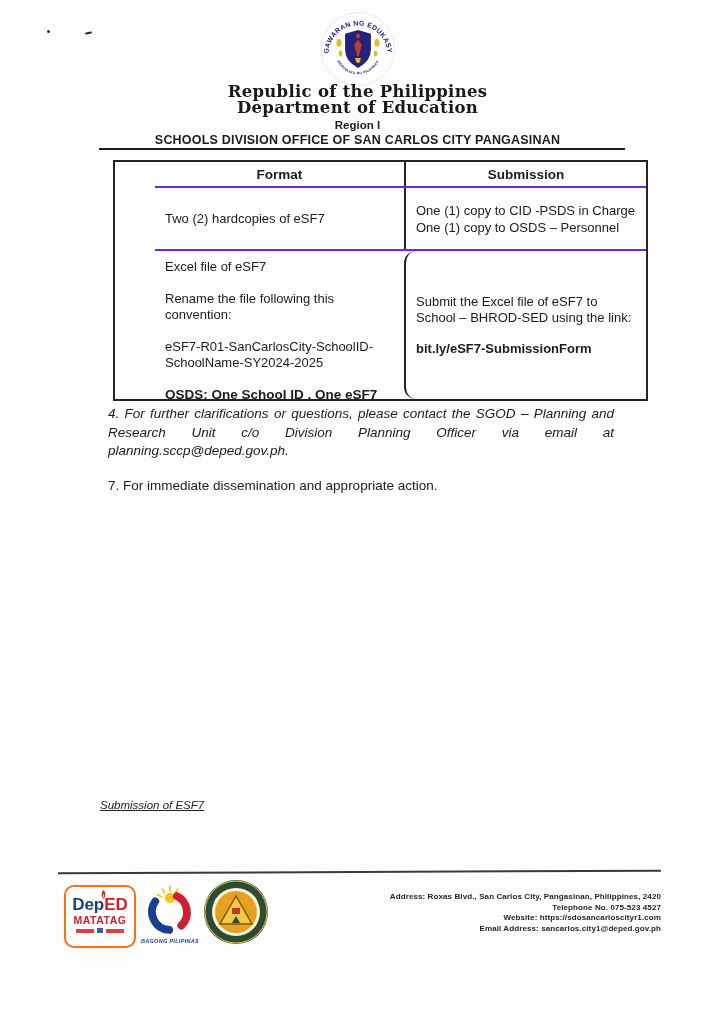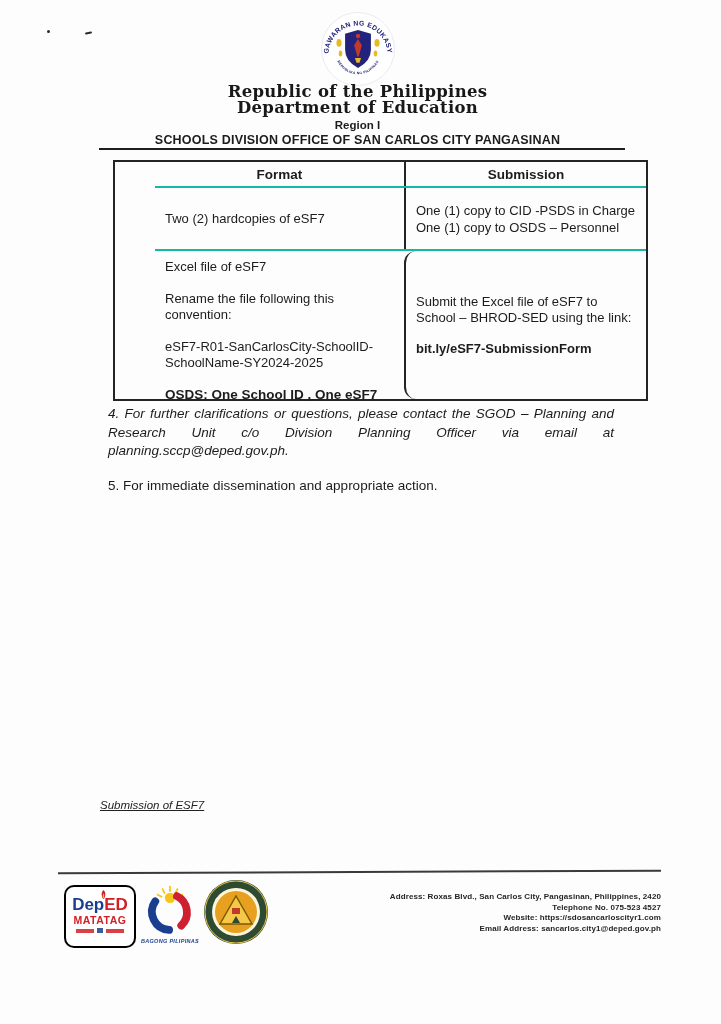--- a/index.html
+++ b/index.html
@@ -34,21 +34,21 @@
   .hdr-rule { position: absolute; left: 99px; top: 148px; width: 526px; height: 2px; background: #1e1e1e; }
 
   
   .doc-table {
     position: absolute; left: 113px; top: 160px; width: 491px;
     border: 2px solid #242424;
     font-size: 13px;
     padding-left: 40px;
   }
   .t-row { display: grid; grid-template-columns: 249px 1fr; }
-  .t-row + .t-row { border-top: 2px solid #14b8a6; }
+  .t-row + .t-row { border-top: 2px solid #6d28d9; }
   .t-cell { position: relative; }
   .t-cell + .t-cell { border-left: 2px solid #242424; }
   .t-head { height: 24px; display: flex; align-items: center; justify-content: center; font-weight: bold; font-size: 13.5px; }
   .row1 .t-cell { height: 61px; display: flex; flex-direction: column; justify-content: center; padding: 0 10px; box-sizing: border-box; }
   .row1 .line { line-height: 17px; }
   .row2 .t-cell { height: 148px; box-sizing: border-box; padding: 8px 10px; border-radius: 12px; }
   .row2 .cell-sub { display: flex; flex-direction: column; justify-content: center; height: 100%; }
   .p0 { margin: 0; line-height: 16px; }
   .gap-s { margin-top: 16px; }
   .gap-m { margin-top: 15px; }
@@ -70,21 +70,21 @@
     position: absolute; left: 100px; top: 799px;
     font-size: 11.5px; font-style: italic; text-decoration: underline;
     color: #222;
   }
 
   
   .footer-rule { position: absolute; left: 58px; top: 871px; width: 603px; height: 2px; background: #3a3a3a; transform: rotate(-0.25deg); }
 
   .logo-matatag {
     position: absolute; left: 64px; top: 885px; width: 72px; height: 63px;
-    border: 2px solid #000000; border-radius: 10px;
+    border: 2px solid #f97316; border-radius: 10px;
     box-sizing: border-box; text-align: center; background: #fff;
   }
   .deped-word { font-size: 17px; font-weight: bold; margin-top: 9px; line-height: 17px; font-family: "Liberation Sans", sans-serif; position: relative; }
   .deped-word .dep { color: #1b3f8f; }
   .deped-word .ed { color: #d12026; }
   .deped-flame { position: absolute; left: 33px; top: -6px; width: 9px; height: 10px; }
   .matatag-word { font-size: 10.5px; font-weight: bold; color: #d12026; letter-spacing: 0.5px; line-height: 11px; margin-top: 2px; }
   .matatag-strips { display: flex; justify-content: center; gap: 3px; margin-top: 2px; align-items: center; }
   .strip { height: 4px; width: 18px; background: #d12026; opacity: 0.85; }
   .strip.b { background: #1b3f8f; width: 6px; height: 5px; }
@@ -167,21 +167,21 @@
       <div class="t-cell">
         <div class="cell-sub">
           <p class="p0">Submit the Excel file of eSF7 to School – BHROD-SED using the link:</p>
           <p class="p0 gap-m link-line">bit.ly/eSF7-SubmissionForm</p>
         </div>
       </div>
     </div>
   </div>
 
   <div class="para4">4. For further clarifications or questions, please contact the SGOD – Planning and Research Unit c/o Division Planning Officer via email at planning.sccp@deped.gov.ph.</div>
-  <div class="para5">5. For immediate dissemination and appropriate action.</div>
+  <div class="para5">7. For immediate dissemination and appropriate action.</div>
 
   <div class="footnote">Submission of ESF7</div>
 
   <div class="footer-rule"></div>
 
   <div class="logo-matatag">
     <div class="deped-word">
       <span class="dep">Dep</span><span class="ed">ED</span>
       <svg class="deped-flame" viewBox="0 0 10 12">
         <path d="M5 0 Q8 3 7 7 Q6.5 10 5 11 Q3.5 10 3 7 Q2 3 5 0 Z" fill="#d12026"></path>

